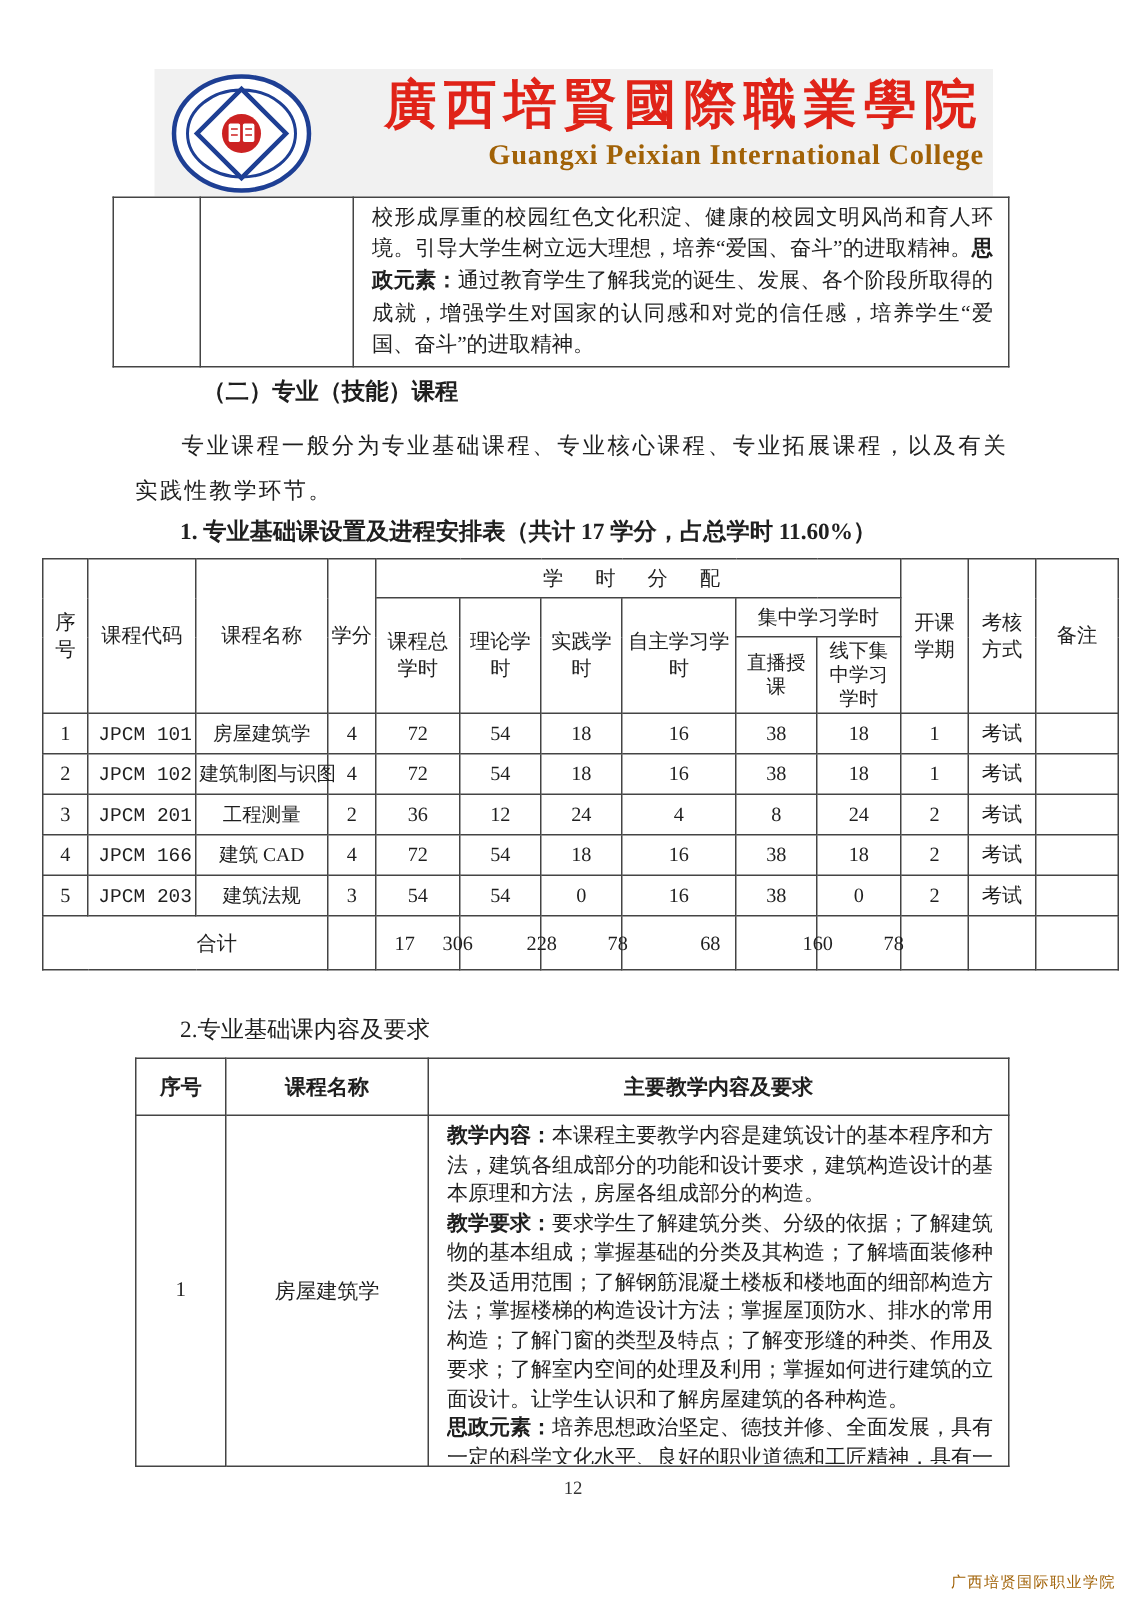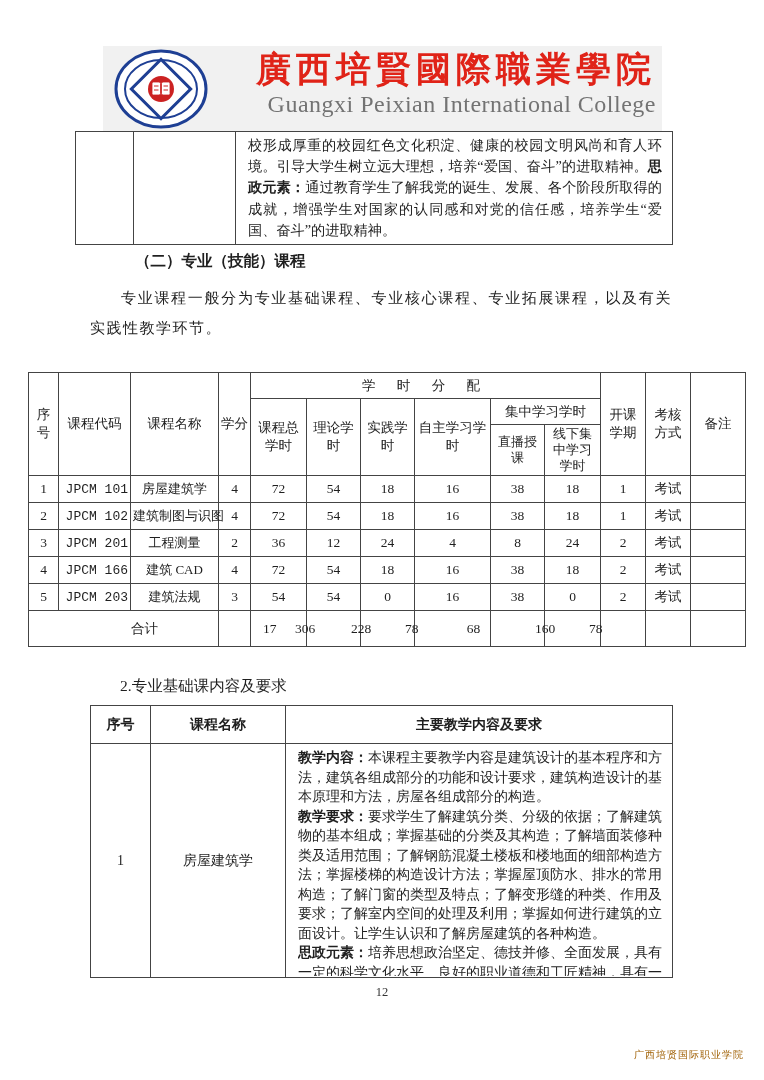--- a/index.html
+++ b/index.html
@@ -15,21 +15,21 @@
     position:absolute; left:103px; top:46px; width:559px; height:85px;
     background:#f1f1f1; display:flex; align-items:center;
   }
   .emblem { position:absolute; left:10px; top:3px; width:96px; height:80px; }
   .banner-text { position:absolute; left:113px; top:2px; width:440px; text-align:right; }
   .college-zh {
     color:#e02318; font-size:35px; font-weight:bold; letter-spacing:5px;
     line-height:44px; white-space:nowrap;
   }
   .college-en {
-    color:#737373; font-size:24px; font-weight:normal; line-height:24px;
+    color:#a16207; font-size:19px; font-weight:bold; line-height:24px;
     letter-spacing:0.5px; white-space:nowrap;
   }
 
   
   table { border-collapse:collapse; table-layout:fixed; }
   td, th { border:1px solid #444; font-weight:normal; vertical-align:middle; }
 
   
   .carry { position:absolute; left:75px; top:131px; width:597px; }
   .carry td { height:107px; }
@@ -124,20 +124,21 @@
       <td></td>
       <td class="txt">
         <span>校形成厚重的校园红色文化积淀、健康的校园文明风尚和育人环境。引导大学生树立远大理想，培养“爱国、奋斗”的进取精神。</span><span class="b">思政元素：</span><span>通过教育学生了解我党的诞生、发展、各个阶段所取得的成就，增强学生对国家的认同感和对党的信任感，培养学生“爱国、奋斗”的进取精神。</span>
       </td>
     </tr>
   </tbody>
     </table>
 
   <div class="sec-heading">（二）专业（技能）课程</div>
   <div class="intro">专业课程一般分为专业基础课程、专业核心课程、专业拓展课程，以及有关实践性教学环节。</div>
+  <div class="t1-title">1. 专业基础课设置及进程安排表（共计 17 学分，占总学时 11.60%）</div>
 
   <table class="t1">
     <colgroup>
       <col style="width:30px">
         <col style="width:72px">
         <col style="width:88px">
         <col style="width:32px">
       <col style="width:56px">
         <col style="width:54px">
         <col style="width:54px">

